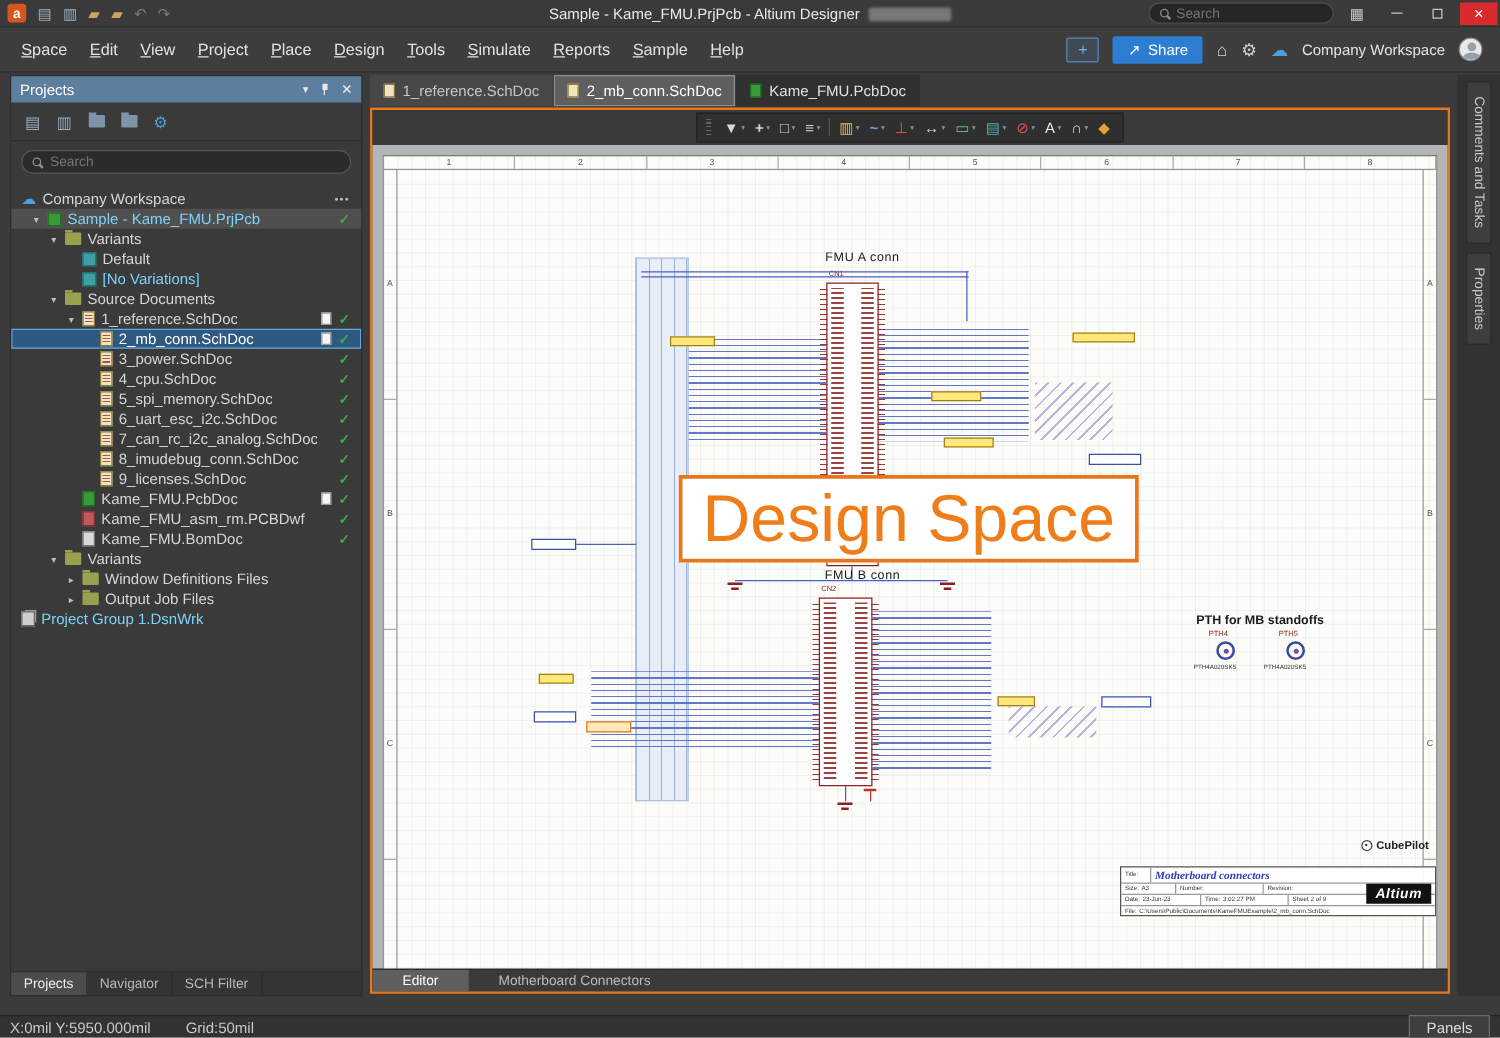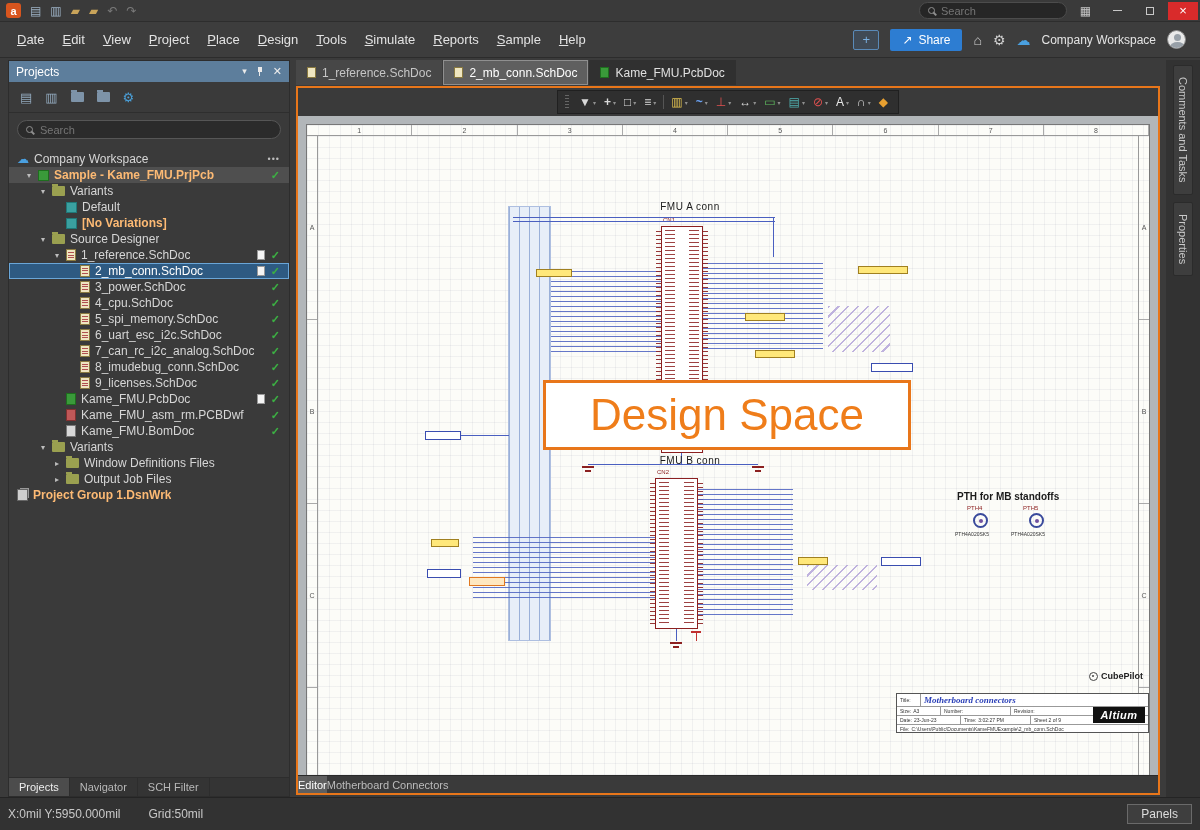--- a/index.html
+++ b/index.html
@@ -59,21 +59,21 @@
   .tree { flex:1; overflow:hidden; padding-top:8px; }
   .trow { display:flex; align-items:center; height:16px; padding-right:9px; font-size:12px; color:#d6d6d6; white-space:nowrap; }
   .lvl0{padding-left:8px}.lvl1{padding-left:18px}.lvl2{padding-left:32px}.lvl3{padding-left:46px}.lvl4{padding-left:60px}
   .arrow { width:11px; flex:none; font-size:8px; color:#bdbdbd; }
   .ticon { flex:none; margin-right:5px; }
   .tlabel { overflow:hidden; text-overflow:ellipsis; }
   .spacer { flex:1; }
   .check { color:#3cb043; font-size:11px; font-weight:bold; margin-left:6px; flex:none; }
   .mod { width:8px; height:10px; background:#f5f5f5; border:1px solid #999; margin-left:6px; flex:none; }
   .more { color:#bdbdbd; font-size:9px; letter-spacing:1px; }
-  .trow.bold .tlabel { font-weight:bold; color:#fdba74; }
+  .trow.bold .tlabel { font-weight:normal; color:#7dd3fc; }
   .trow.sel-project { background:#4f4f4f; }
   .trow.sel-file { background:#2e5a82; outline:1px solid #6aa6d8; outline-offset:-1px; color:#fff; }
   .i-cloud { color:#4aa0e0; font-size:12px; }
   .i-proj { width:11px; height:11px; background:#3a9a3a; border:1px solid #1e6e1e; }
   .i-fold { width:13px; height:10px; background:#9aa050; border-radius:1px; position:relative; }
   .i-fold:before { content:""; position:absolute; top:-2px; left:0; width:6px; height:2px; background:#9aa050; }
   .i-var { width:11px; height:11px; background:#3aa0a0; border:1px solid #207878; }
   .i-page { width:10px; height:12px; background:#efe6c0; border:1px solid #8a7a40; position:relative; }
   .i-page:after { content:""; position:absolute; left:1px; right:1px; top:2px; height:7px; background:repeating-linear-gradient(to bottom,#b05050 0 1px,transparent 1px 2.5px); }
   .i-pcb { width:10px; height:12px; background:#3a9a3a; border:1px solid #1e6e1e; }
@@ -141,66 +141,69 @@
   .cube .cico:after { content:""; position:absolute; left:2px; top:2px; width:2px; height:2px; border-radius:50%; background:#444; }
   .cube .ctxt { font-size:9px; font-weight:bold; color:#222; }
 
   .tblock { position:absolute; left:589px; top:568px; width:253px; height:40px; border:1px solid #555; background:rgba(255,255,255,.92); font-size:5px; color:#333; }
   .tb-row { display:flex; border-bottom:1px solid #999; align-items:center; }
   .tb-cell { padding:0 3px; border-right:1px solid #999; display:flex; align-items:center; gap:2px; height:100%; }
   .tb-title-val { font-family:"Liberation Serif",serif; font-style:italic; font-weight:bold; font-size:9px; color:#2a3fb8; }
   .altium-logo { position:absolute; right:3px; top:13px; width:52px; height:16px; background:#111; color:#fff; display:flex; align-items:center; justify-content:center; font-style:italic; font-weight:bold; font-size:11px; letter-spacing:.5px; }
 
   .overlay { position:absolute; left:245px; top:264px; width:368px; height:70px; background:#fff; border:3px solid #e8761a; display:flex; align-items:center; justify-content:center; z-index:5; }
-  .overlay span { font-size:44px; color:#ef7d1a; }
+  .overlay span { font-size:53px; color:#ef7d1a; }
 
   .editor-strip { position:absolute; left:0; right:0; bottom:0; height:18px; background:#3a3a3a; border-top:1px solid #2a2a2a; display:flex; align-items:stretch; }
-  .ed-tab { padding:0 0; font-size:11px; color:#bbb; display:flex; align-items:center; }
+  .ed-tab { padding:0 24px; font-size:11px; color:#bbb; display:flex; align-items:center; }
   .ed-tab.active { background:#5f5f5f; color:#fff; }
 
   
   .right-strip { position:absolute; right:0; top:60px; width:34px; bottom:33px; background:#323232; display:flex; flex-direction:column; align-items:center; padding-top:5px; gap:7px; }
   .vtab { writing-mode:vertical-rl; font-size:11px; color:#c9c9c9; background:#3e3e3e; border:1px solid #2b2b2b; border-radius:2px; padding:11px 3px; }
 
   
-  .statusbar { position:absolute; left:0; right:0; bottom:0; height:33px; background:#323232; border-top:1px solid #242424; display:flex; align-items:center; padding:0 8px; }
+  .statusbar { position:absolute; left:0; right:0; bottom:0; height:18px; background:#323232; border-top:1px solid #242424; display:flex; align-items:center; padding:0 8px; }
   .sb-text { font-size:12px; color:#c8c8c8; margin-right:28px; }
   .panels-btn { margin-left:auto; border:1px solid #6a6a6a; background:#3e3e3e; color:#ddd; font-size:12px; height:20px; padding:0 13px; display:flex; align-items:center; }
 </style>
 </head>
 <body>
 
 <div class="titlebar">
   <div class="tb-icons">
     <span class="logo">a</span>
     <span class="tb-ico">▤</span>
     <span class="tb-ico">▥</span>
     <span class="tb-ico warm">▰</span>
     <span class="tb-ico warm">▰</span>
     <span class="tb-ico dim">↶</span>
     <span class="tb-ico dim">↷</span>
   </div>
+  <div class="tb-title">
+    <span>Sample - Kame_FMU.PrjPcb - Altium Designer</span><span class="blurbox"></span>
+  </div>
   <div class="tb-right">
     <div class="tb-search">
       <span class="mag"></span>
       <input placeholder="Search" style="">
     </div>
     <span class="winbtn">▦</span>
     <span class="winbtn">
         <span class="minbar"></span>
       </span>
     <span class="winbtn">
         <span class="maxbox"></span>
       </span>
     <span class="winbtn close">×</span>
   </div>
 </div>
 
 <div class="menubar">
-  <span class="menu-item">Date</span>
+  <span class="menu-item">Space</span>
   <span class="menu-item">Edit</span>
   <span class="menu-item">View</span>
   <span class="menu-item">Project</span>
   <span class="menu-item">Place</span>
   <span class="menu-item">Design</span>
   <span class="menu-item">Tools</span>
   <span class="menu-item">Simulate</span>
   <span class="menu-item">Reports</span>
   <span class="menu-item">Sample</span>
   <span class="menu-item">Help</span>
@@ -262,21 +265,21 @@
       <span class="tlabel">Default</span>
     </div>
     <div class="trow lvl3 bold">
       <span class="arrow"></span>
       <span class="ticon i-var"></span>
       <span class="tlabel">[No Variations]</span>
     </div>
     <div class="trow lvl2">
       <span class="arrow">▾</span>
       <span class="ticon i-fold"></span>
-      <span class="tlabel">Source Designer</span>
+      <span class="tlabel">Source Documents</span>
     </div>
     <div class="trow lvl3">
       <span class="arrow">▾</span>
       <span class="ticon i-page"></span>
       <span class="tlabel">1_reference.SchDoc</span>
       <span class="spacer"></span>
         <span class="mod"></span>
         <span class="check">✓</span>
     </div>
     <div class="trow lvl4 sel-file">

